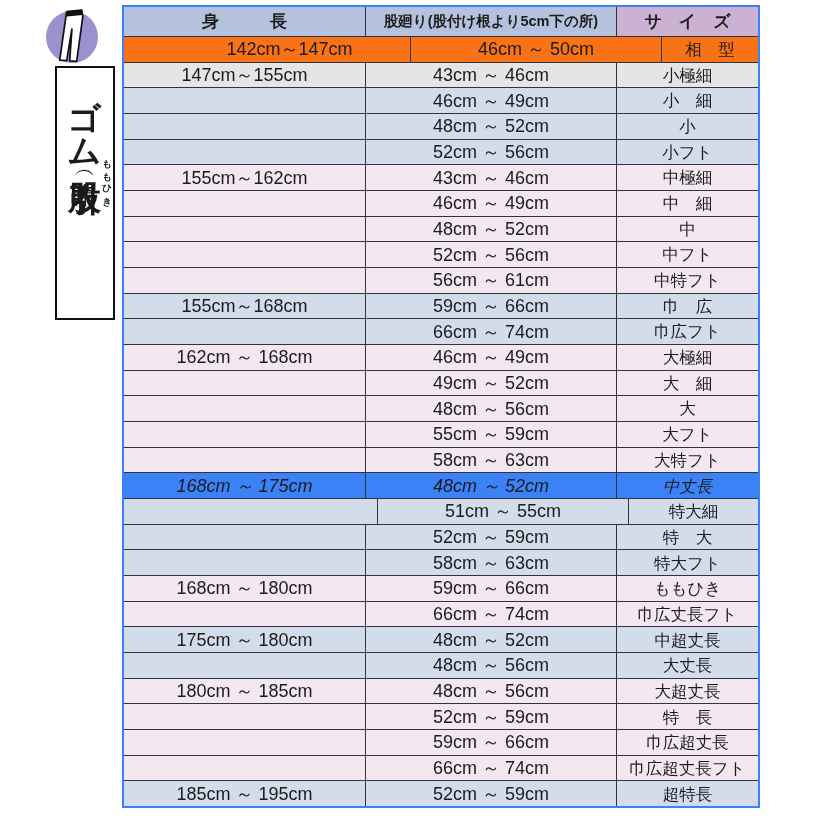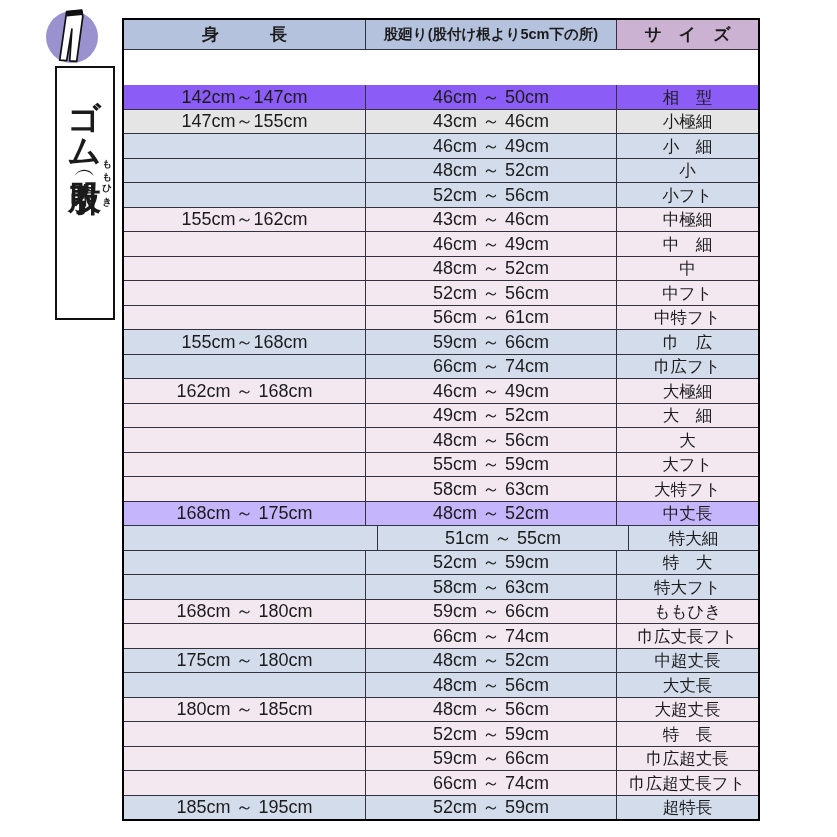--- a/index.html
+++ b/index.html
@@ -15,22 +15,22 @@
     align-items:center; padding-top:7px; }
   .vtitle { writing-mode:vertical-rl; text-orientation:mixed; font-weight:900;
     font-size:33px; letter-spacing:3px; line-height:1; }
   .vsub { writing-mode:vertical-rl; text-orientation:mixed; font-size:22px;
     font-family:"Liberation Serif","DejaVu Serif",serif; letter-spacing:2px;
     line-height:1; margin-top:2px; }
   .furigana { position:absolute; right:1px; top:84px; writing-mode:vertical-rl;
     font-size:9.5px; letter-spacing:2px; line-height:1; font-weight:700; }
 
   
-  .size-table { position:absolute; left:122px; top:18px; width:638px; height:803px;
-    border:2px solid #000000; display:flex; flex-direction:column;gap:35px; }
+  .size-table { position:absolute; left:122px; top:5px; width:638px; height:803px;
+    border:2px solid #3b82f6; display:flex; flex-direction:column; }
   .thead { display:grid; grid-template-columns:242px 251px 1fr; height:30px; flex:0 0 30px;
     border-bottom:1.5px solid #33333f; }
   .tbody { flex:1; display:flex; flex-direction:column; }
   .trow { flex:1; display:grid; grid-template-columns:242px 251px 1fr;
     border-bottom:1.5px solid #33333f; }
   .trow:last-child { border-bottom:none; }
   .cell { display:flex; align-items:center; justify-content:center;
     font-size:18px; line-height:1; white-space:nowrap; overflow:hidden; }
   .c0, .c1 { border-right:1.5px solid #33333f; }
   .hcell { display:flex; align-items:center; justify-content:center; font-weight:700;
@@ -59,21 +59,21 @@
     <div class="furigana">ももひき</div>
   </div>
 
   <div class="size-table">
     <div class="thead">
       <div class="hcell h0 c0" style="background: rgb(181, 194, 222);">身　　　長</div>
       <div class="hcell h1 c1" style="background: rgb(181, 194, 222);">股廻り(股付け根より5cm下の所)</div>
       <div class="hcell h2" style="background: rgb(204, 178, 210);">サ　イ　ズ</div>
     </div>
     <div class="tbody">
-        <div class="trow" style="background: #8b5cf6;">
+        <div class="trow" style="background: #f97316; padding-left: 45px;">
           <div class="cell c0">142cm～147cm</div>
           <div class="cell c1">46cm ～ 50cm</div>
           <div class="cell c2 size-cell">相　型</div>
         </div>
         <div class="trow" style="background: #e5e5e5;">
           <div class="cell c0">147cm～155cm</div>
           <div class="cell c1">43cm ～ 46cm</div>
           <div class="cell c2 size-cell">小極細</div>
         </div>
         <div class="trow" style="background: rgb(211, 220, 235);">
@@ -144,21 +144,21 @@
         <div class="trow" style="background: rgb(243, 232, 240);">
           <div class="cell c0"></div>
           <div class="cell c1">55cm ～ 59cm</div>
           <div class="cell c2 size-cell">大フト</div>
         </div>
         <div class="trow" style="background: rgb(243, 232, 240);">
           <div class="cell c0"></div>
           <div class="cell c1">58cm ～ 63cm</div>
           <div class="cell c2 size-cell">大特フト</div>
         </div>
-        <div class="trow" style="background: #c4b5fd;">
+        <div class="trow" style="background: #3b82f6; font-style: italic;">
           <div class="cell c0">168cm ～ 175cm</div>
           <div class="cell c1">48cm ～ 52cm</div>
           <div class="cell c2 size-cell">中丈長</div>
         </div>
         <div class="trow" style="background: rgb(211, 220, 235); padding-left: 12px;">
           <div class="cell c0"></div>
           <div class="cell c1">51cm ～ 55cm</div>
           <div class="cell c2 size-cell">特大細</div>
         </div>
         <div class="trow" style="background: rgb(211, 220, 235);">

